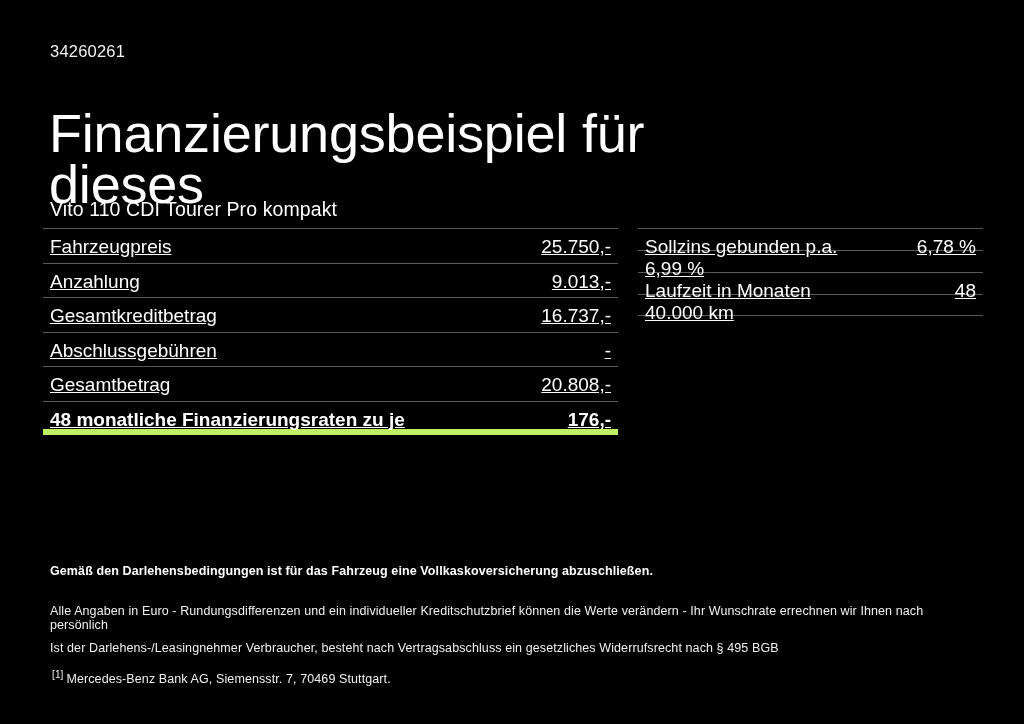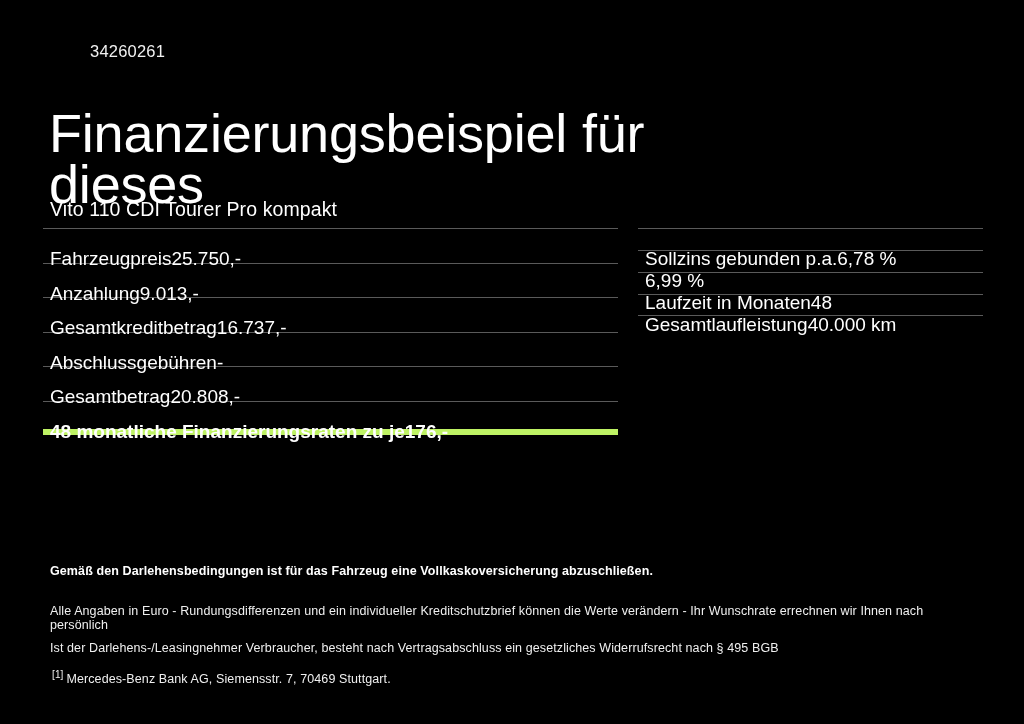--- a/index.html
+++ b/index.html
@@ -19,21 +19,20 @@
     position: absolute;
     inset: 0;
   }
   .ref-id {
     position: absolute;
     left: 50px;
     top: 42px;
     font-size: 16.5px;
     color: #f2f2f2;
     letter-spacing: 0.2px;
-    margin-left: 40px;
   }
   .headline {
     position: absolute;
     left: 49px;
     top: 72px;
     width: 720px;
     font-size: 54px;
     line-height: 51px;
     font-weight: 400;
     color: #ffffff;
@@ -61,24 +60,26 @@
     width: 575px;
   }
   .table.right {
     left: 638px;
     top: 228px;
     width: 345px;
   }
   .row {
     display: flex;
     align-items: baseline;
+    justify-content: space-between;
     border-top: 1px solid #5a5a5a;
     height: 34.5px;
     padding: 0 7px 0 7px;
     box-sizing: border-box;
+    text-decoration: underline;
   }
   .table.left .row { height: 34.5px; }
   .table.right .row { height: 22px; }
   .row:last-child {
     border-bottom: 6px solid #bef264;
   }
   .table.right .row:last-child {
     border-bottom: 1px solid #5a5a5a;
   }
   .row .label {
@@ -86,21 +87,20 @@
     color: #ffffff;
     white-space: nowrap;
     padding-top: 7px;
   }
   .row .value {
     font-size: 19px;
     color: #ffffff;
     white-space: nowrap;
     padding-top: 7px;
     text-align: right;
-    margin-top: 12px;
   }
   .row.bold .label,
   .row.bold .value {
     font-weight: bold;
   }
   sup.fn {
     font-size: 11px;
     vertical-align: super;
     line-height: 0;
     margin-left: 2px;
@@ -182,21 +182,20 @@
       <span class="value">6,78 %</span>
     </div>
     <div class="row">
       <span class="value">6,99 %</span>
     </div>
     <div class="row">
       <span class="label"><span>Laufzeit in Monaten</span></span>
       <span class="value">48</span>
     </div>
     <div class="row">
-      <span class="label"><span>Gesamtlaufleistung</span></span>
       <span class="value">40.000 km</span>
     </div>
   </div>
 
   <div class="footnotes">
     <div class="fn-bold">Gemäß den Darlehensbedingungen ist für das Fahrzeug eine Vollkaskoversicherung abzuschließen.</div>
     <div class="fn-line">Alle Angaben in Euro - Rundungsdifferenzen und ein individueller Kreditschutzbrief können die Werte verändern - Ihr Wunschrate errechnen wir Ihnen nach persönlich</div>
     <div class="fn-line">Ist der Darlehens-/Leasingnehmer Verbraucher, besteht nach Vertragsabschluss ein gesetzliches Widerrufsrecht nach § 495 BGB</div>
     <div class="fn-ref"><sup class="fn">[1]</sup><span>Mercedes-Benz Bank AG, Siemensstr. 7, 70469 Stuttgart.</span></div>
   </div>

